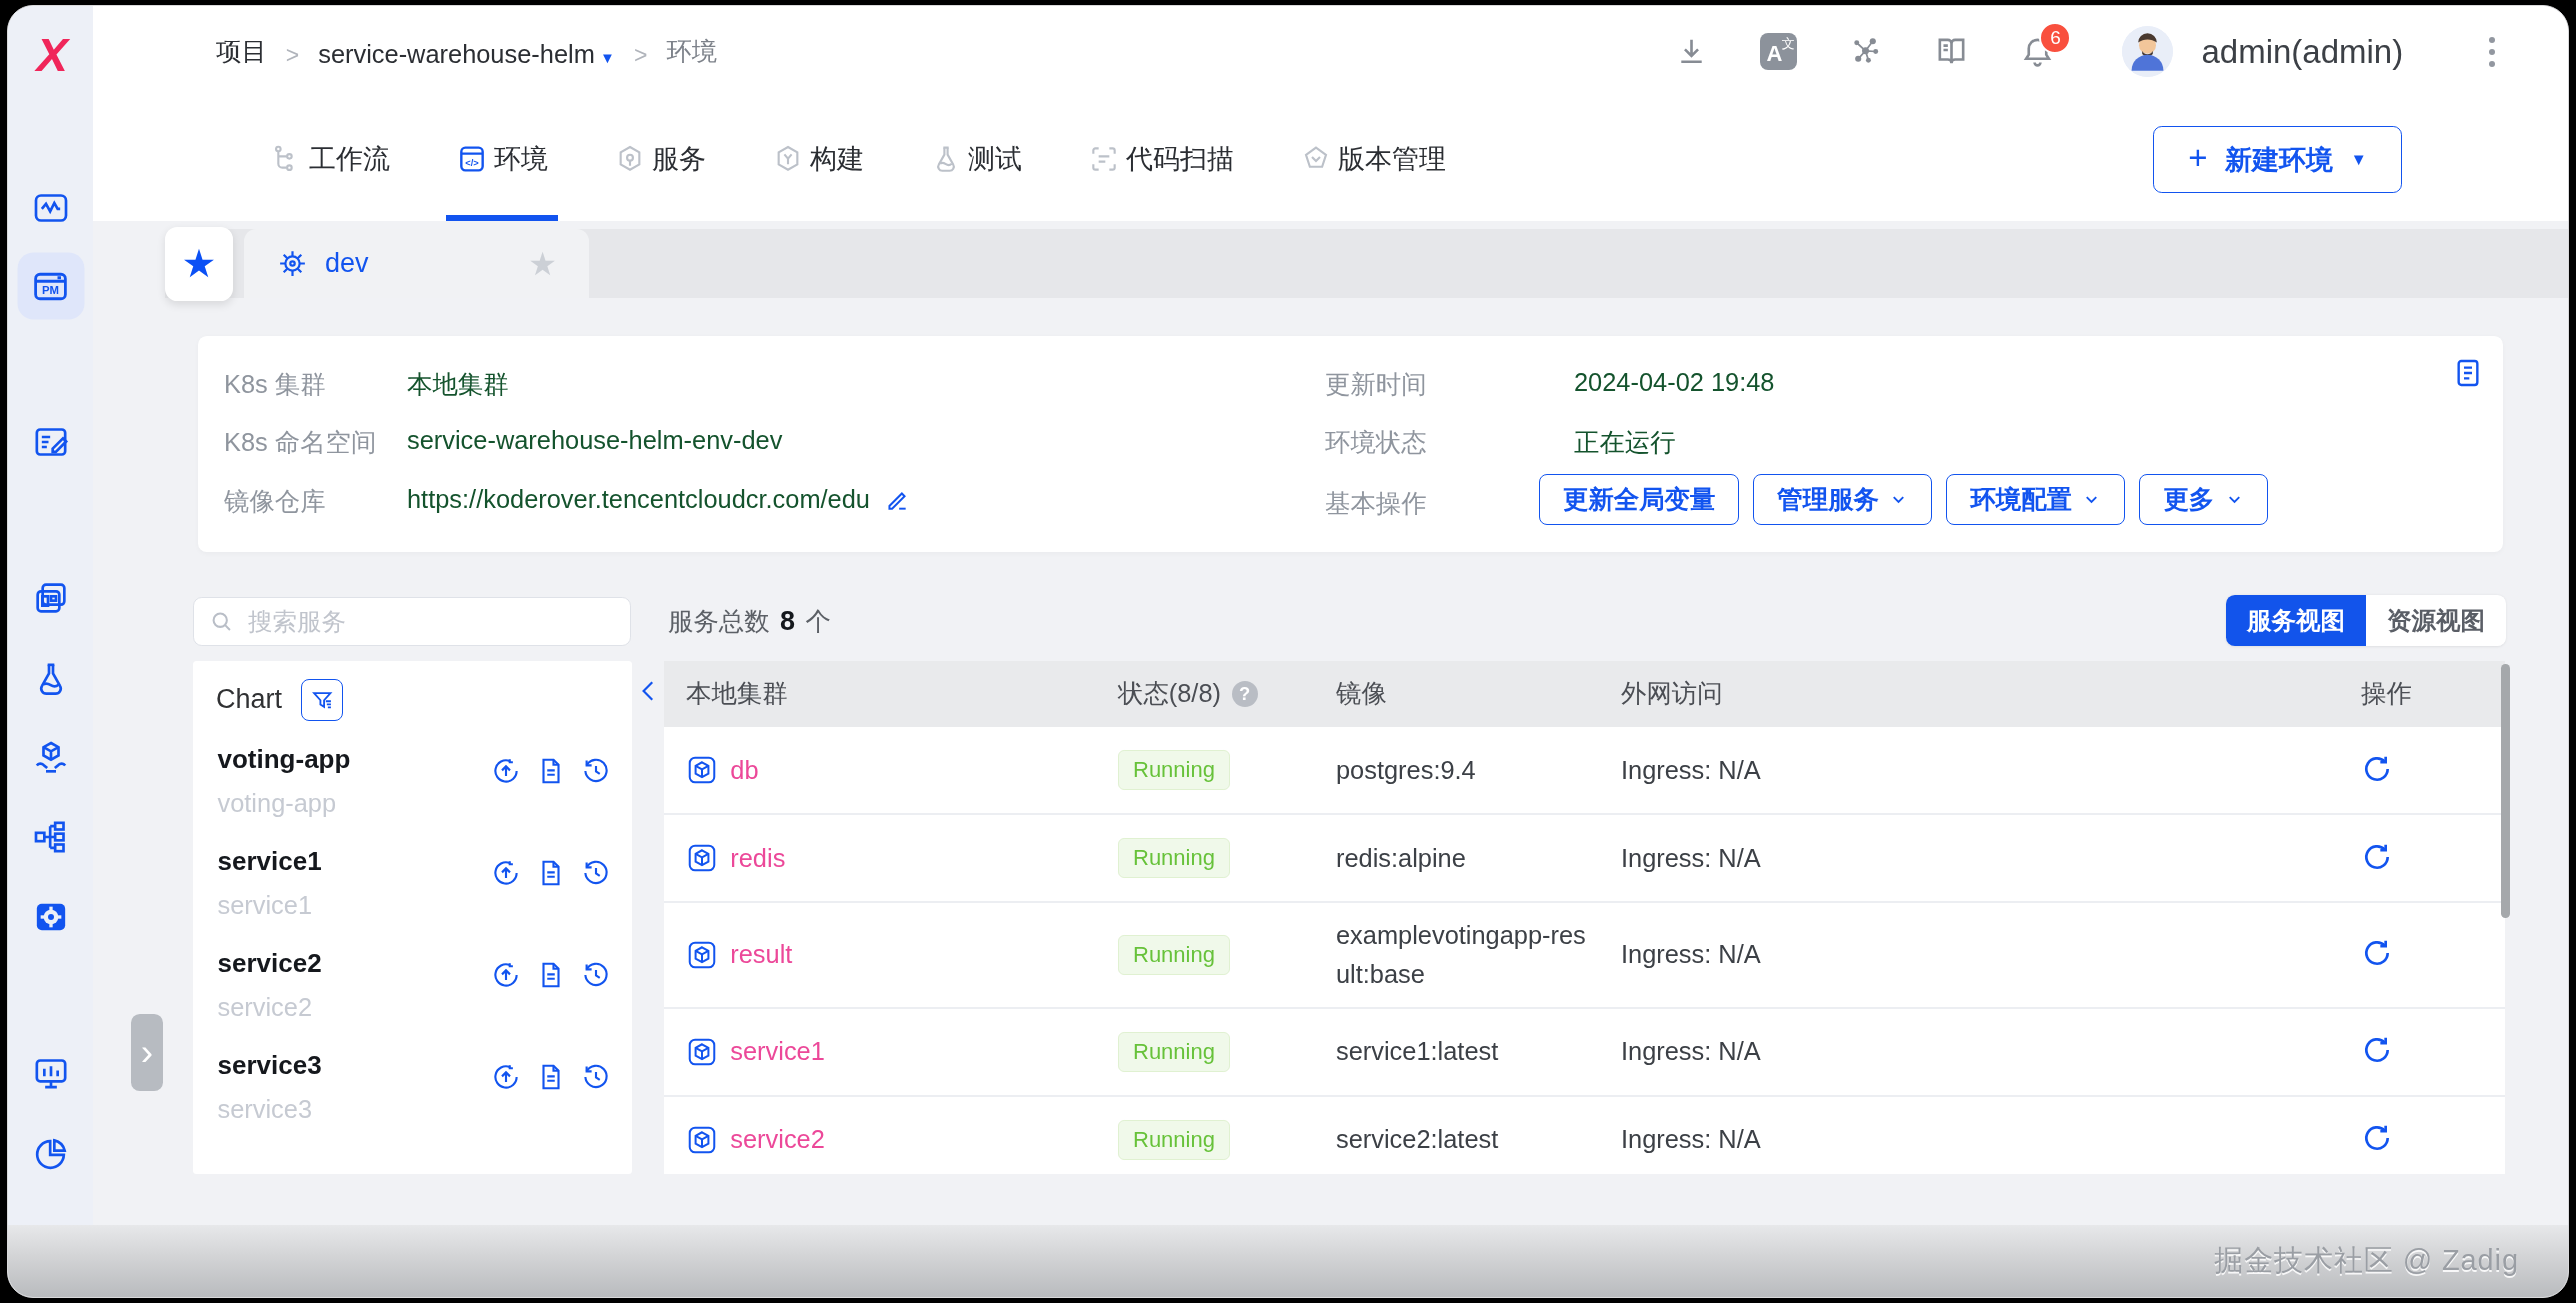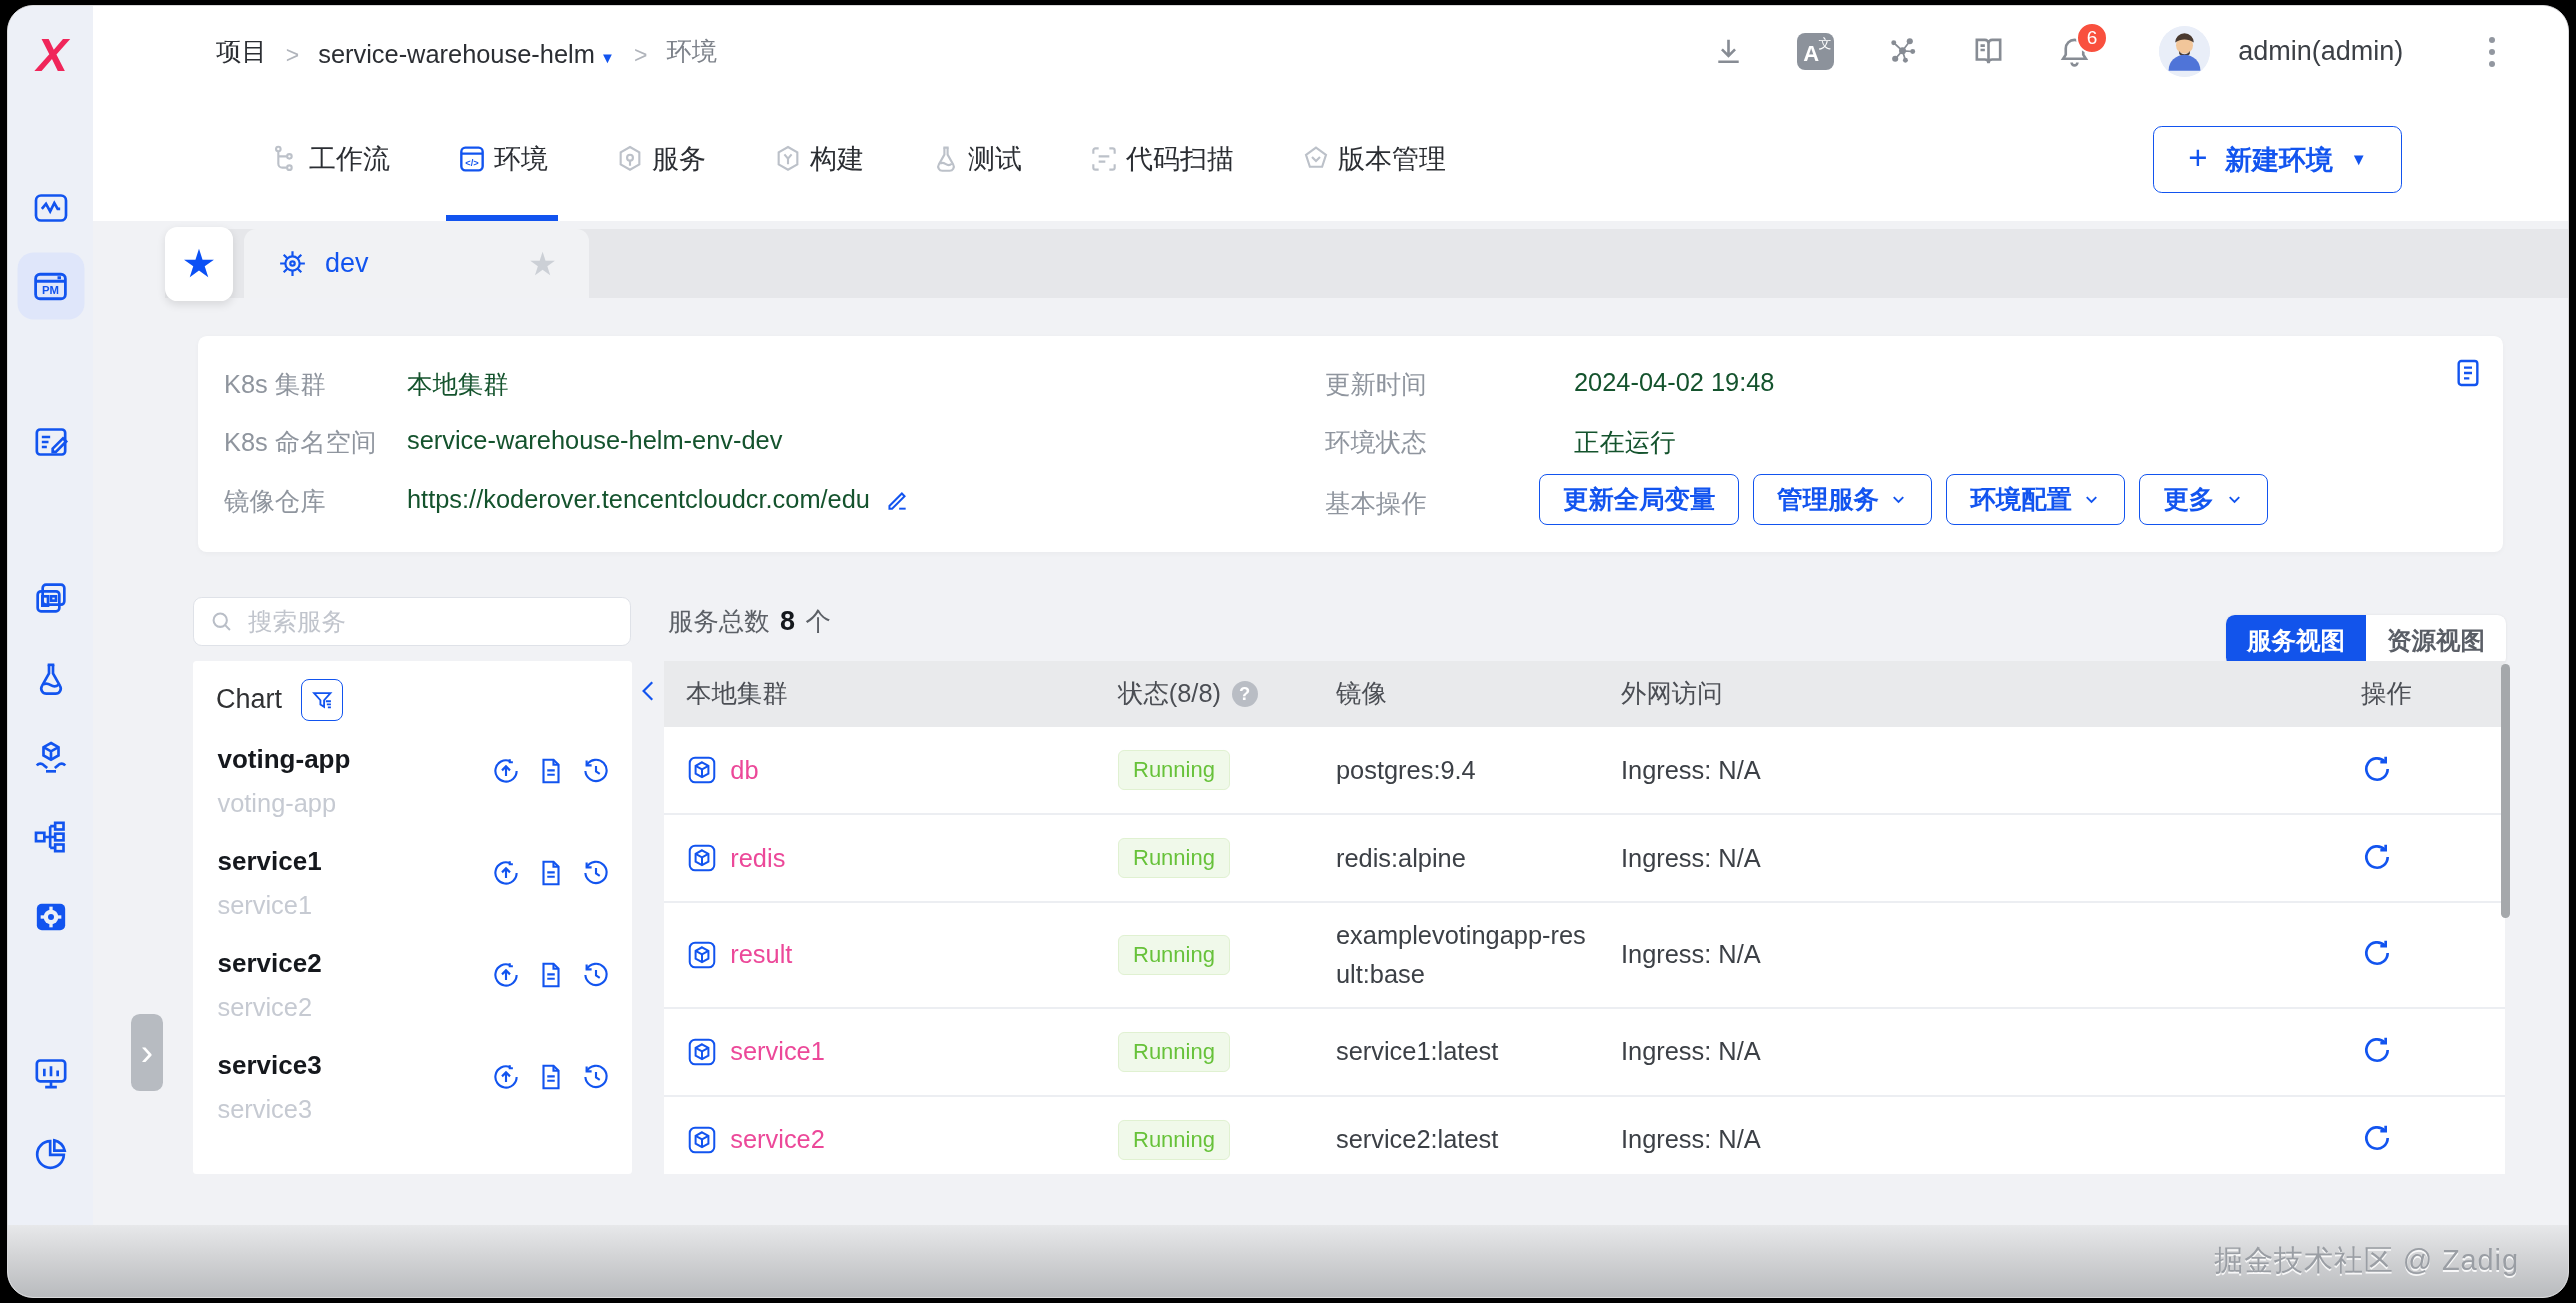--- a/index.html
+++ b/index.html
@@ -27,21 +27,21 @@
   .top-right{margin-left:auto;display:flex;align-items:center;gap:51px;color:#878c94;}
   .tico{width:35px;height:35px;cursor:pointer;position:relative;}
   .tico svg{width:35px;height:35px;}
   .translate-box{width:37px;height:37px;background:#8c929b;border-radius:8px;position:relative;cursor:pointer;}
   .translate-box .a{position:absolute;left:6.1px;bottom:3.5px;color:#fff;font-size:22px;font-weight:700;}
   .translate-box .w{position:absolute;right:2.6px;top:1.8px;color:#fff;font-size:13px;}
   .bell-badge{position:absolute;top:-12.3px;right:-16px;min-width:32px;height:32px;border-radius:16px;
     background:#f9503e;border:2.6px solid #fff;color:#fff;font-size:19px;display:flex;align-items:center;
     justify-content:center;padding:0 5.3px;}
   .avatar{width:51px;height:51px;border-radius:50%;background:#e9eef8;overflow:hidden;cursor:pointer;margin-left:16px;}
-  .uname{font-size:27px;color:#3c4046;margin-left:-23px;cursor:pointer;}
+  .uname{font-size:33px;color:#3c4046;margin-left:-23px;cursor:pointer;}
   .kebab{width:8.8px;display:flex;flex-direction:column;gap:6.1px;margin-left:35px;cursor:pointer;}
   .kebab i{width:6.1px;height:6.1px;border-radius:50%;background:#9297a0;}
   
   .navbar{position:absolute;left:85px;top:91px;right:0;height:124px;background:#fff;display:flex;
     align-items:stretch;padding-left:145px;z-index:1;}
   .ntab{display:flex;align-items:center;gap:6px;padding:0 33px;font-size:27px;color:#2b2e33;
     cursor:pointer;position:relative;}
   .ntab svg{width:32px;height:32px;color:#bcc1c9;}
   .ntab.active svg{color:#1254ef;}
   .ntab.active::after{content:"";position:absolute;left:23px;right:23px;bottom:0;height:6.1px;background:#1254ef;}
@@ -74,21 +74,21 @@
   .obtn svg{width:19px;height:19px;}
   
   .search{position:absolute;left:100px;top:375px;width:438px;height:49px;border:1.8px solid #dfe2e8;
     border-radius:8.8px;background:#fff;font-size:24.5px;color:#3c4046;padding:0 17.5px 0 54px;outline:none;}
   .search::placeholder{color:#c0c4cc;}
   .searchic{position:absolute;left:116px;top:387px;width:24.5px;height:24.5px;color:#b9bec7;pointer-events:none;}
   .total{position:absolute;left:575px;top:375px;height:49px;display:flex;align-items:center;gap:10.5px;
     font-size:25.4px;color:#5c6066;}
   .total b{color:#15181d;font-size:27px;font-weight:700;}
   .views{position:absolute;left:2133px;top:373px;width:280px;height:51px;border-radius:8.8px;overflow:hidden;
-    display:flex;box-shadow:0 0.9px 2.6px rgba(0,0,0,.08);margin-top:20px;}
+    display:flex;box-shadow:0 0.9px 2.6px rgba(0,0,0,.08);}
   .vbtn{flex:1;display:flex;align-items:center;justify-content:center;font-size:24.5px;font-weight:600;cursor:pointer;}
   .vbtn.on{background:#1254eb;color:#fff;}
   .vbtn.off{background:#fff;color:#5a5e66;}
   
   .chartpanel{position:absolute;left:100px;top:439px;width:439px;height:513px;background:#fff;border-radius:3.5px;}
   .chead{display:flex;align-items:center;gap:19px;padding:17.5px 0 12.3px 23px;}
   .chead .ct{font-size:27px;color:#303133;}
   .filterbtn{width:42px;height:42px;border:1.8px solid #1254ef;border-radius:8px;display:flex;align-items:center;
     justify-content:center;color:#1254ef;cursor:pointer;}
   .filterbtn svg{width:24.5px;height:24.5px;}

